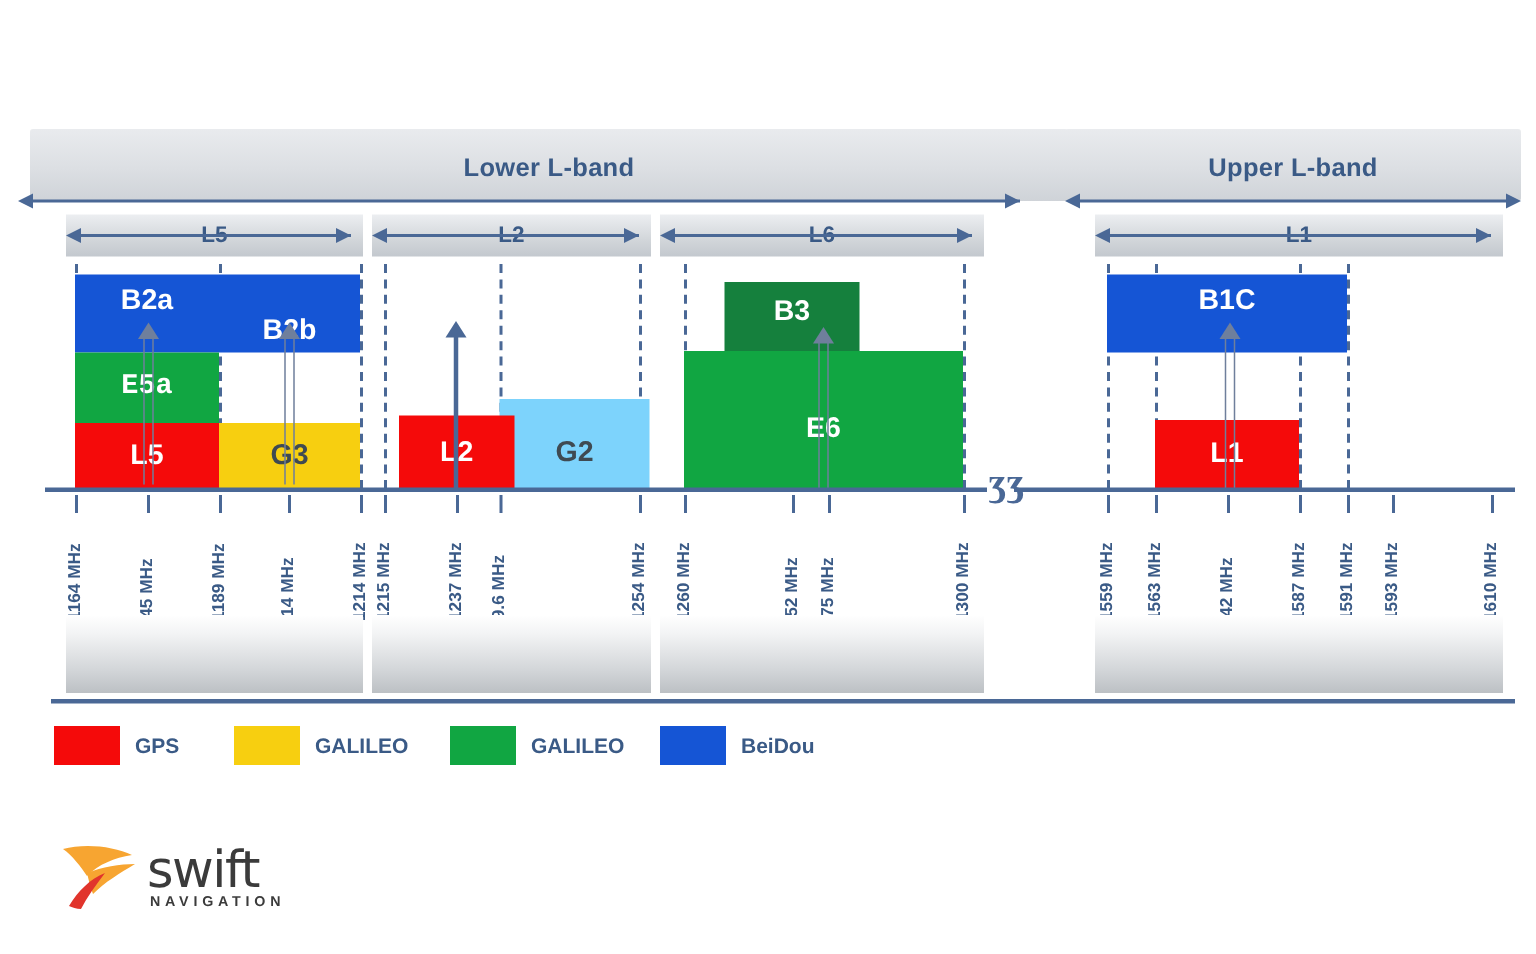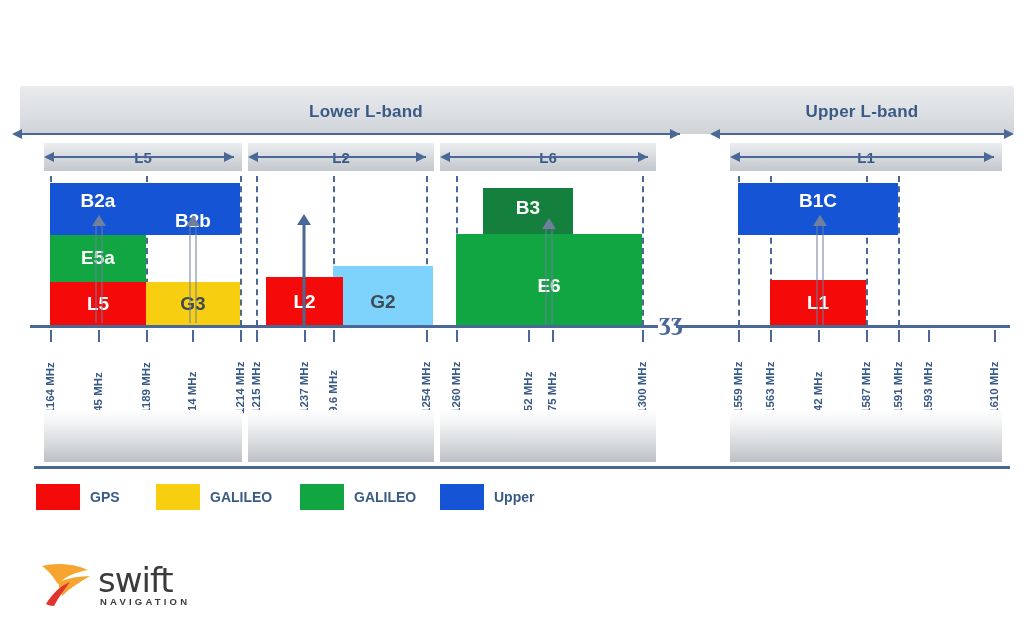--- a/index.html
+++ b/index.html
@@ -153,21 +153,21 @@
   <div class="vdash" style="left:898px;top:176px;height:150px;"></div>
 
   <div class="sigblock" style="left:50px;top:183px;width:96px;height:52px;background:#1555d5;">
     <div class="lbl lbl-white" style="top:8px;">B2a</div>
   </div>
   <div class="sigblock" style="left:146px;top:183px;width:94px;height:52px;background:#1555d5;">
     <div class="lbl lbl-white" style="top:8px;margin-top:20px;">B2b</div>
   </div>
 
   <div class="sigblock" style="left:50px;top:235px;width:96px;height:47px;background:#11a642;">
-    <div class="lbl lbl-white" style="top:13px;">E5a</div>
+    <div class="lbl lbl-white" style="top:13px;font-family:Liberation Mono, monospace;">E5a</div>
   </div>
 
   <div class="sigblock" style="left:50px;top:282px;width:96px;height:44px;background:#f50a0a;">
     <div class="lbl lbl-white" style="top:12px;">L5</div>
   </div>
   <div class="sigblock" style="left:146px;top:282px;width:94px;height:44px;background:#f7cf10;">
     <div class="lbl lbl-dark" style="top:12px;">G3</div>
   </div>
 
   <div class="callout" style="left:90px;top:215px;width:18px;height:108px;">
@@ -268,21 +268,21 @@
   <div class="legend-swatch" style="left:36px;top:484px;background:#f50a0a;"></div>
   <div class="legend-text" style="left:90px;top:484px;">GPS</div>
 
   <div class="legend-swatch" style="left:156px;top:484px;background:#f7cf10;"></div>
   <div class="legend-text" style="left:210px;top:484px;">GALILEO</div>
 
   <div class="legend-swatch" style="left:300px;top:484px;background:#11a642;"></div>
   <div class="legend-text" style="left:354px;top:484px;">GALILEO</div>
 
   <div class="legend-swatch" style="left:440px;top:484px;background:#1555d5;"></div>
-  <div class="legend-text" style="left:494px;top:484px;">Upper</div>
+  <div class="legend-text" style="left:494px;top:484px;">BeiDou</div>
 
   <div class="abs" style="left:36px;top:556px;width:200px;height:56px;">
     <svg width="60" height="52" viewBox="0 0 60 52" style="position:absolute;left:0;top:2px;">
       <path d="M6 8 C20 4, 40 6, 52 12 C40 14, 30 18, 22 26 C18 20, 12 12, 6 8 Z" fill="#f7a531"></path>
       <path d="M22 24 C32 20, 44 18, 54 18 C44 24, 34 30, 26 38 C24 33, 23 28, 22 24 Z" fill="#f7a531"></path>
       <path d="M10 46 C16 36, 24 28, 34 24 C28 32, 22 40, 18 48 C15 48, 12 47, 10 46 Z" fill="#e1342c"></path>
     </svg>
     <div class="logo-word" style="left:62px;top:4px;">swift</div>
     <div class="logo-sub" style="left:64px;top:40px;">NAVIGATION</div>
   </div>

